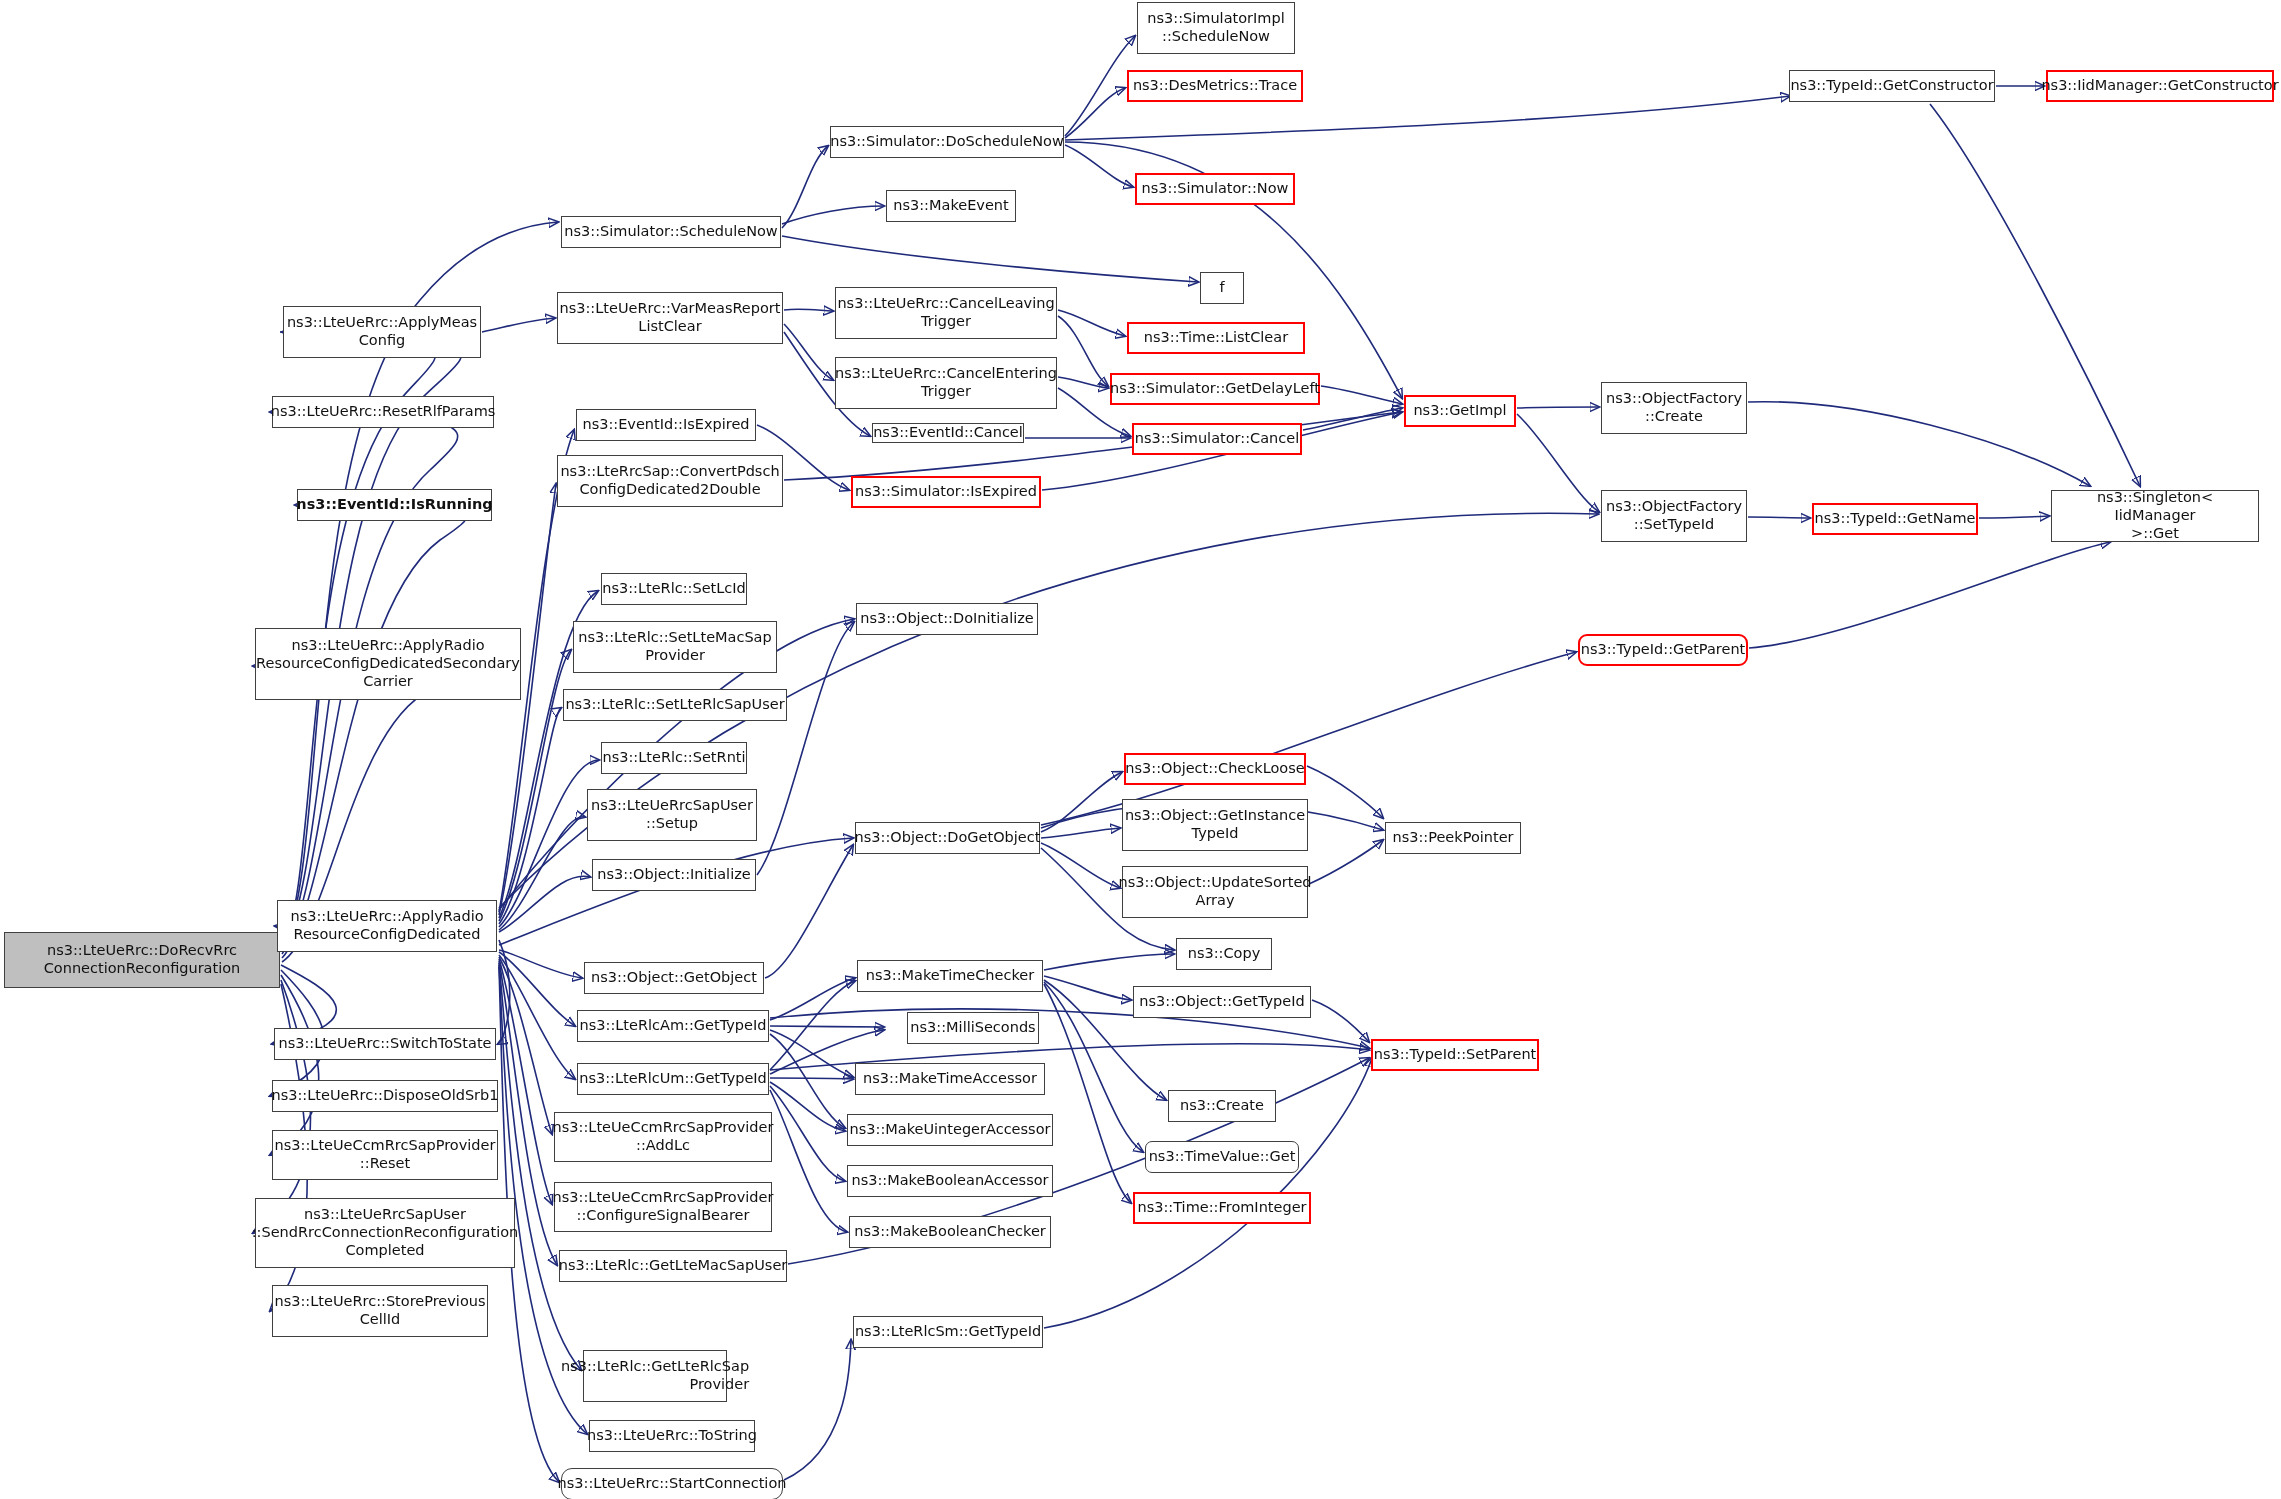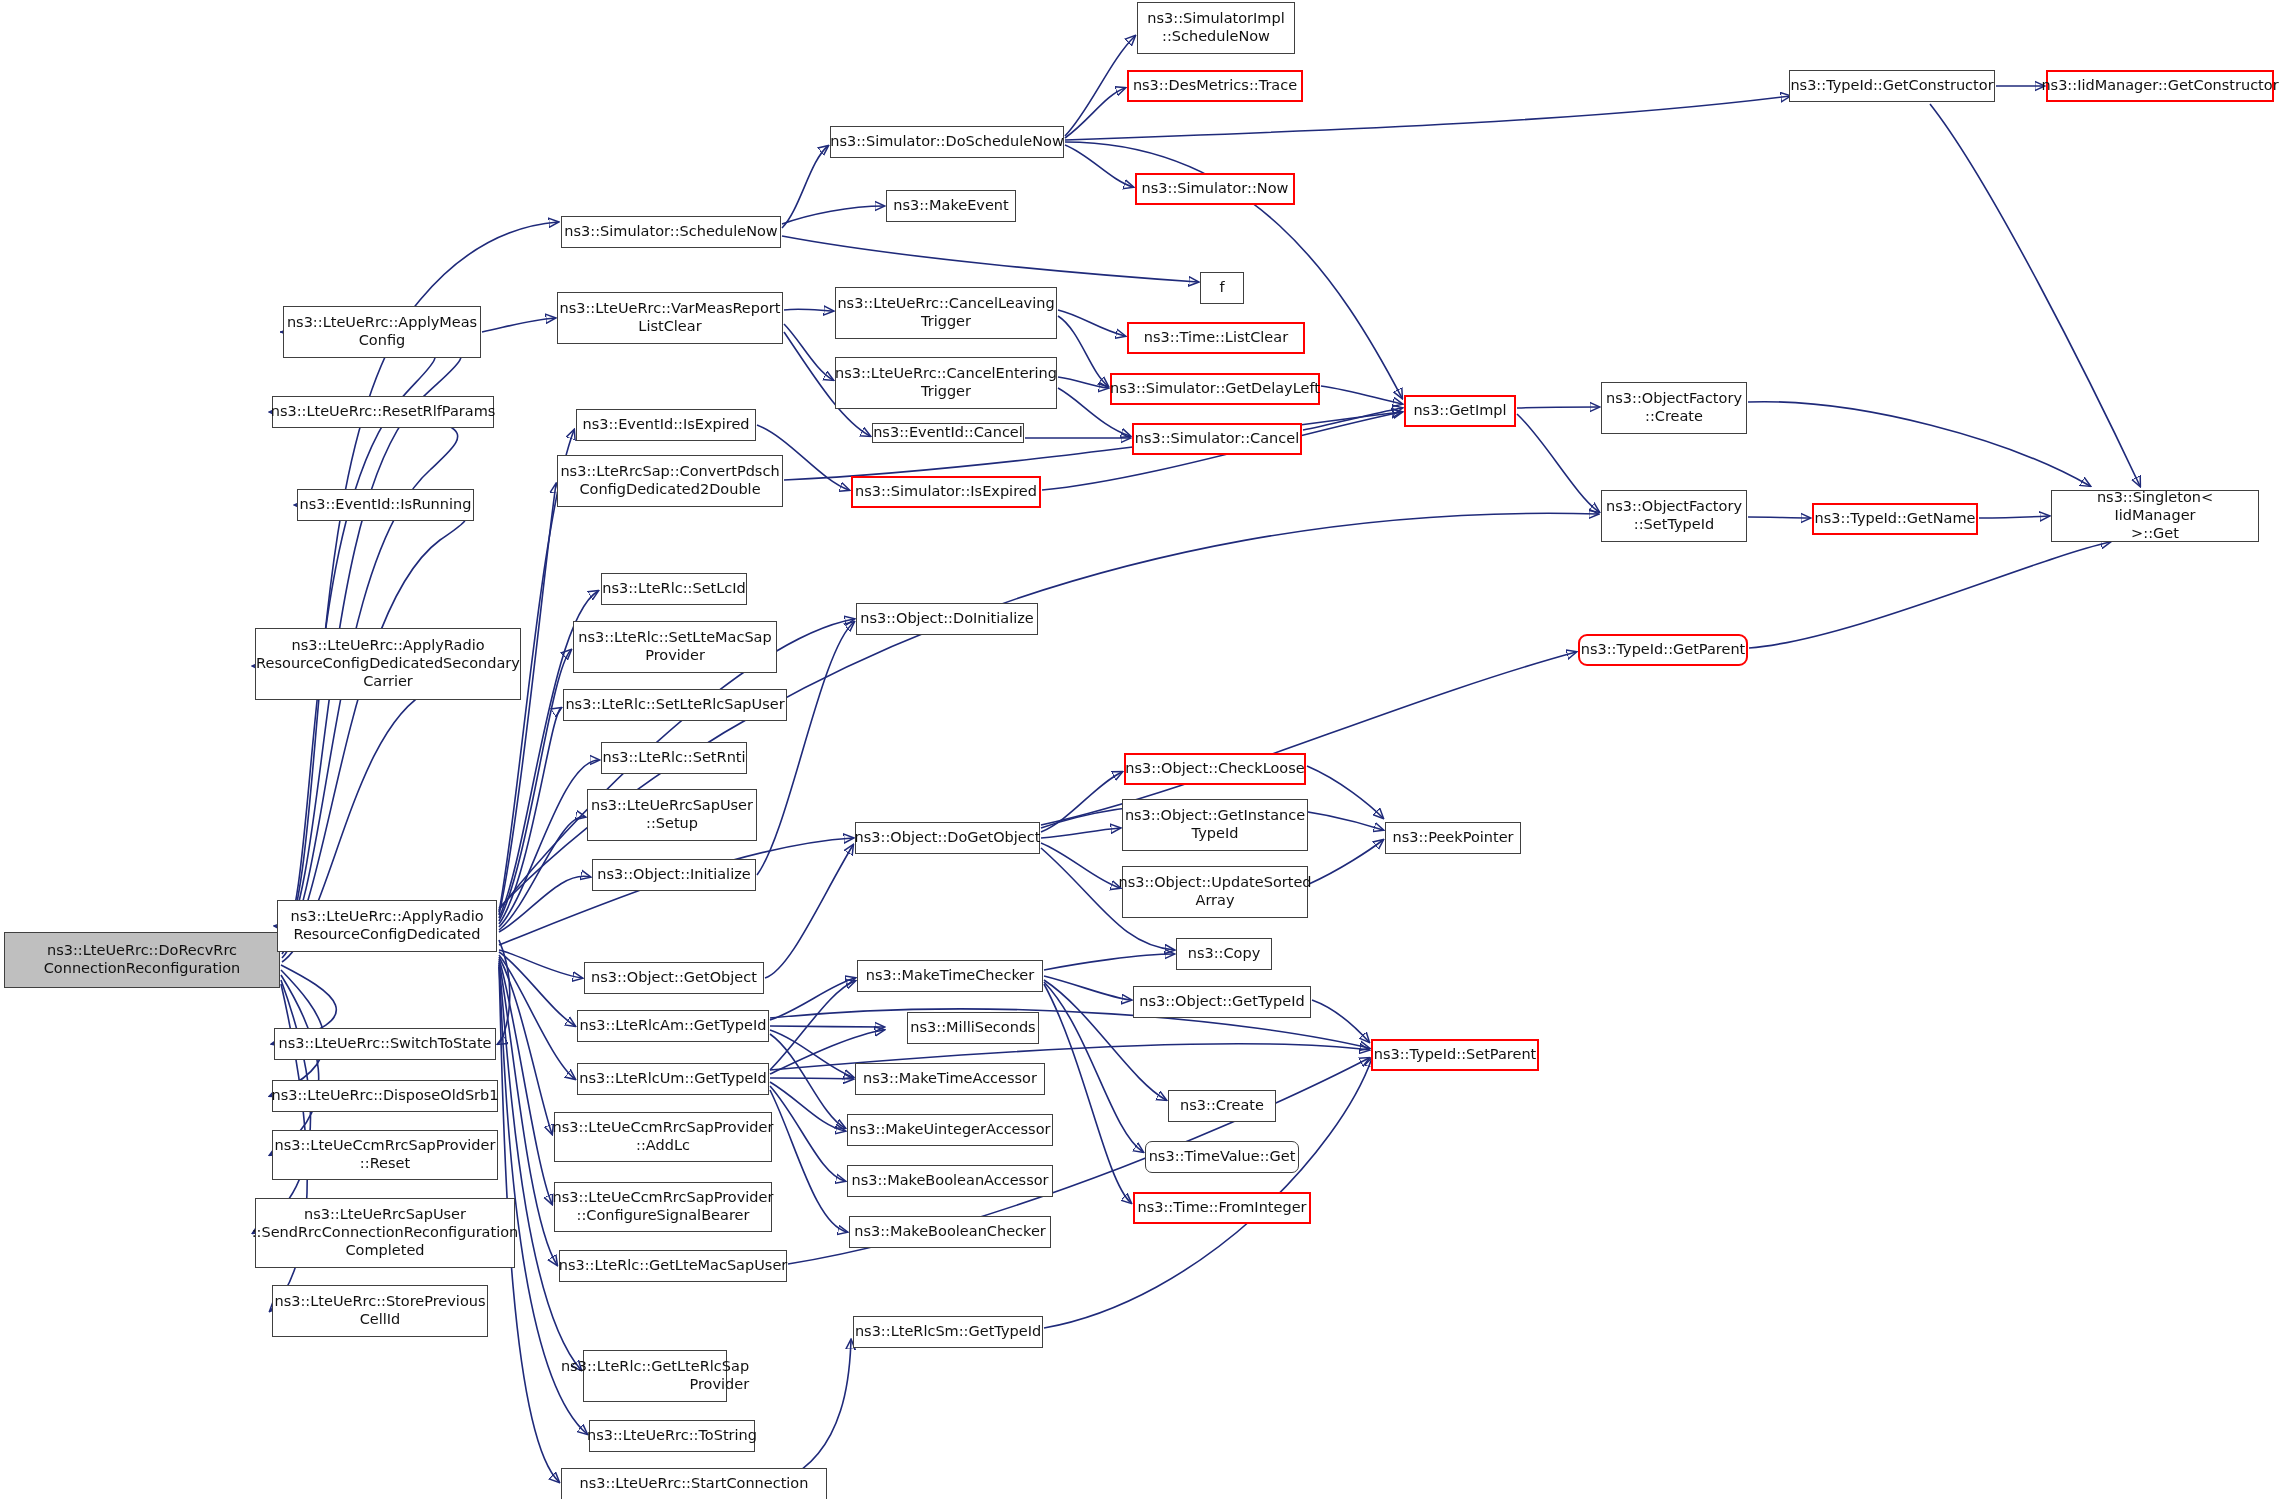--- a/index.html
+++ b/index.html
@@ -126,21 +126,21 @@
   <div id="node-layer">
       <div class="node root" style="left: 4px; top: 932px; width: 276px; height: 56px;">
         <span>ns3::LteUeRrc::DoRecvRrc<br>ConnectionReconfiguration</span>
       </div>
       <div class="node" style="left: 283px; top: 306px; width: 198px; height: 52px;">
         <span>ns3::LteUeRrc::ApplyMeas<br>Config</span>
       </div>
       <div class="node" style="left: 272px; top: 396px; width: 222px; height: 32px;">
         <span>ns3::LteUeRrc::ResetRlfParams</span>
       </div>
-      <div class="node" style="left: 297px; top: 489px; width: 177px; height: 32px;">
+      <div class="node" style="left: 297px; top: 489px; width: 195px; height: 32px; font-weight: bold;">
         <span>ns3::EventId::IsRunning</span>
       </div>
       <div class="node" style="left: 255px; top: 628px; width: 266px; height: 72px;">
         <span>ns3::LteUeRrc::ApplyRadio<br>ResourceConfigDedicatedSecondary<br>Carrier</span>
       </div>
       <div class="node" style="left: 277px; top: 900px; width: 220px; height: 52px;">
         <span>ns3::LteUeRrc::ApplyRadio<br>ResourceConfigDedicated</span>
       </div>
       <div class="node" style="left: 274px; top: 1028px; width: 222px; height: 32px;">
         <span>ns3::LteUeRrc::SwitchToState</span>
@@ -204,21 +204,21 @@
       </div>
       <div class="node" style="left: 559px; top: 1250px; width: 228px; height: 32px;">
         <span>ns3::LteRlc::GetLteMacSapUser</span>
       </div>
       <div class="node" style="left: 583px; top: 1350px; width: 144px; height: 52px; text-align: right;">
         <span>ns3::LteRlc::GetLteRlcSap<br>Provider</span>
       </div>
       <div class="node" style="left: 589px; top: 1420px; width: 166px; height: 32px;">
         <span>ns3::LteUeRrc::ToString</span>
       </div>
-      <div class="node" style="left: 561px; top: 1468px; width: 266px; height: 32px;">
+      <div class="node" style="left: 561px; top: 1468px; width: 222px; height: 32px; border-radius: 11px;">
         <span>ns3::LteUeRrc::StartConnection</span>
       </div>
       <div class="node" style="left: 853px; top: 1316px; width: 190px; height: 32px;">
         <span>ns3::LteRlcSm::GetTypeId</span>
       </div>
       <div class="node" style="left: 830px; top: 126px; width: 234px; height: 32px;">
         <span>ns3::Simulator::DoScheduleNow</span>
       </div>
       <div class="node" style="left: 886px; top: 190px; width: 130px; height: 32px;">
         <span>ns3::MakeEvent</span>

